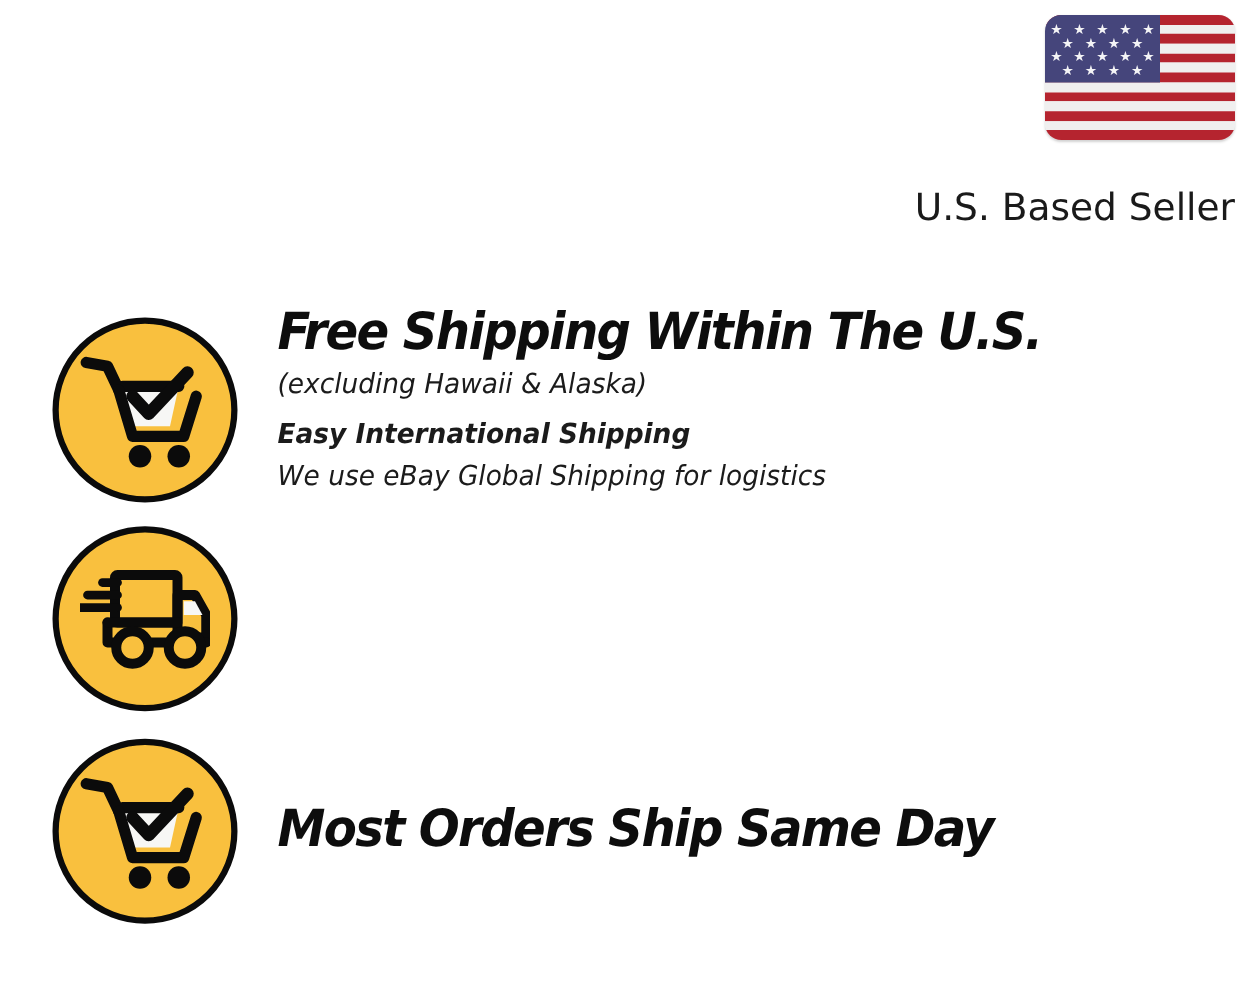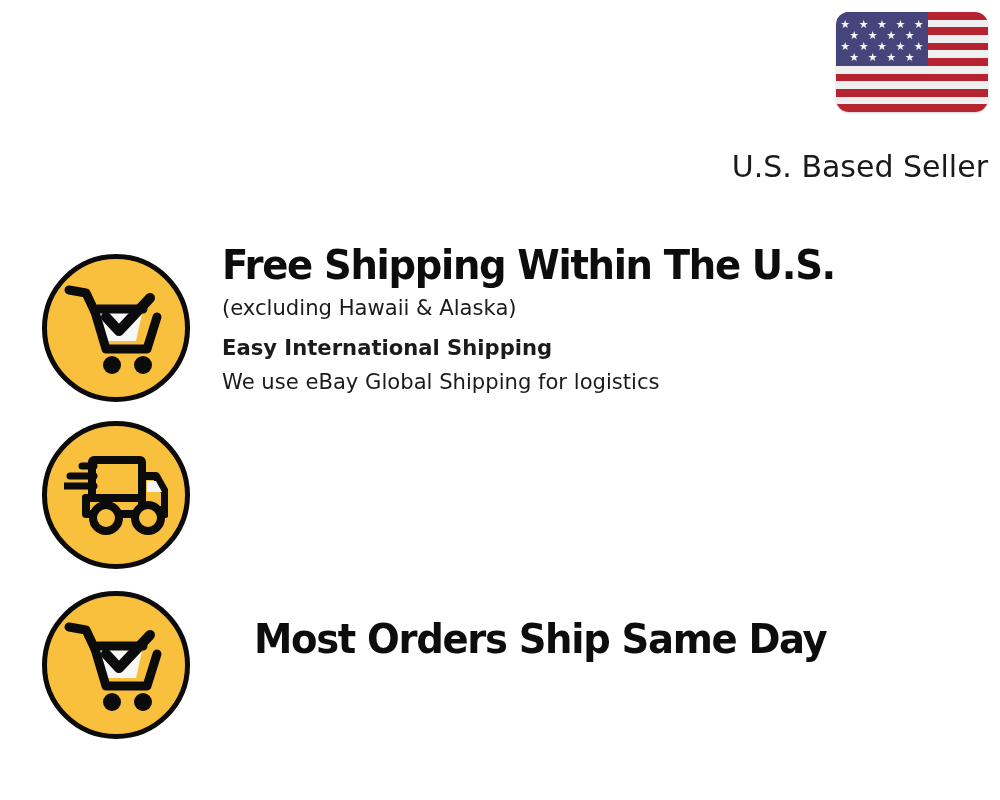--- a/index.html
+++ b/index.html
@@ -178,24 +178,25 @@
     position: absolute;
     left: 50%;
     top: 50%;
     transform: translate(-50%, -50%);
   }
 
   .feature-text {
     position: absolute;
     left: 222px;
     right: 20px;
+    font-style: italic;
   }
   .feature-row.r1 .feature-text { top: -10px; }
   .feature-row.r2 .feature-text { top: 38px; }
-  .feature-row.r3 .feature-text { top: 22px; margin-left: 32px; }
+  .feature-row.r3 .feature-text { top: 46px; }
 
   .f-head {
     font-family: "DejaVu Sans", sans-serif;
     font-weight: 700;
     font-size: 41px;
     line-height: 52px;
     letter-spacing: -1.4px;
     color: #0d0d0d;
     white-space: nowrap;
     transform: scaleX(0.94);

